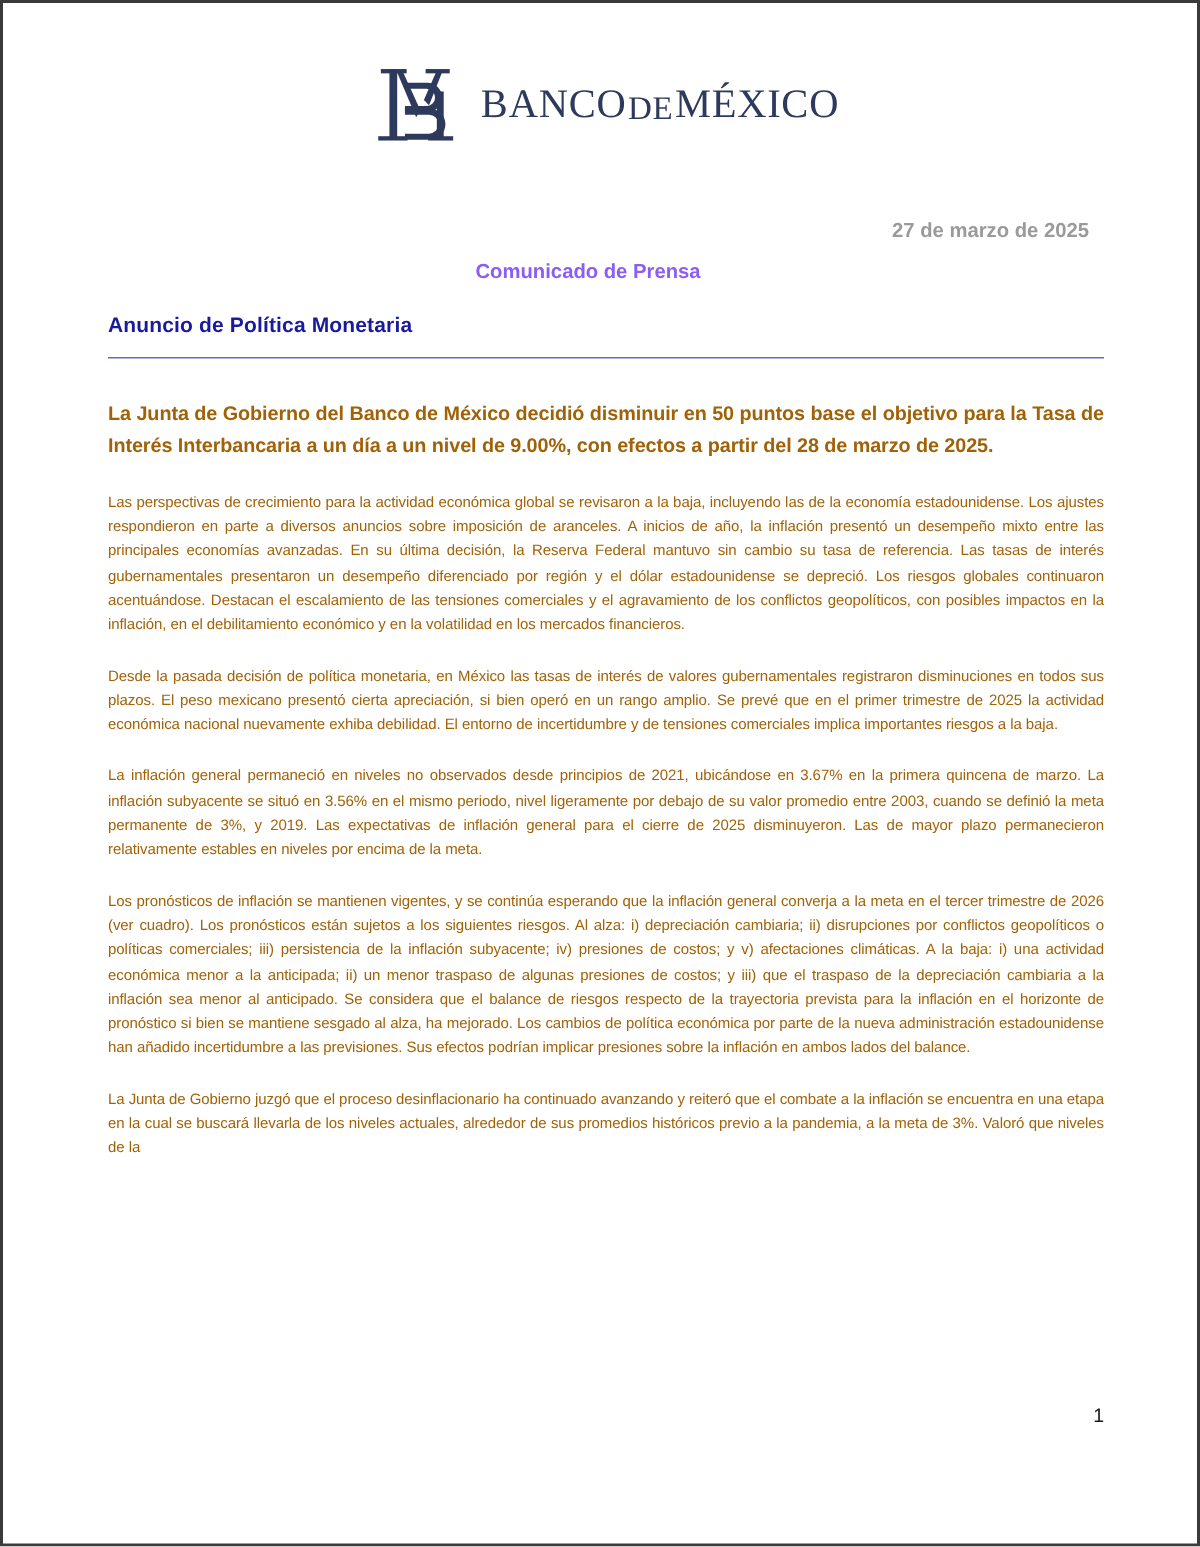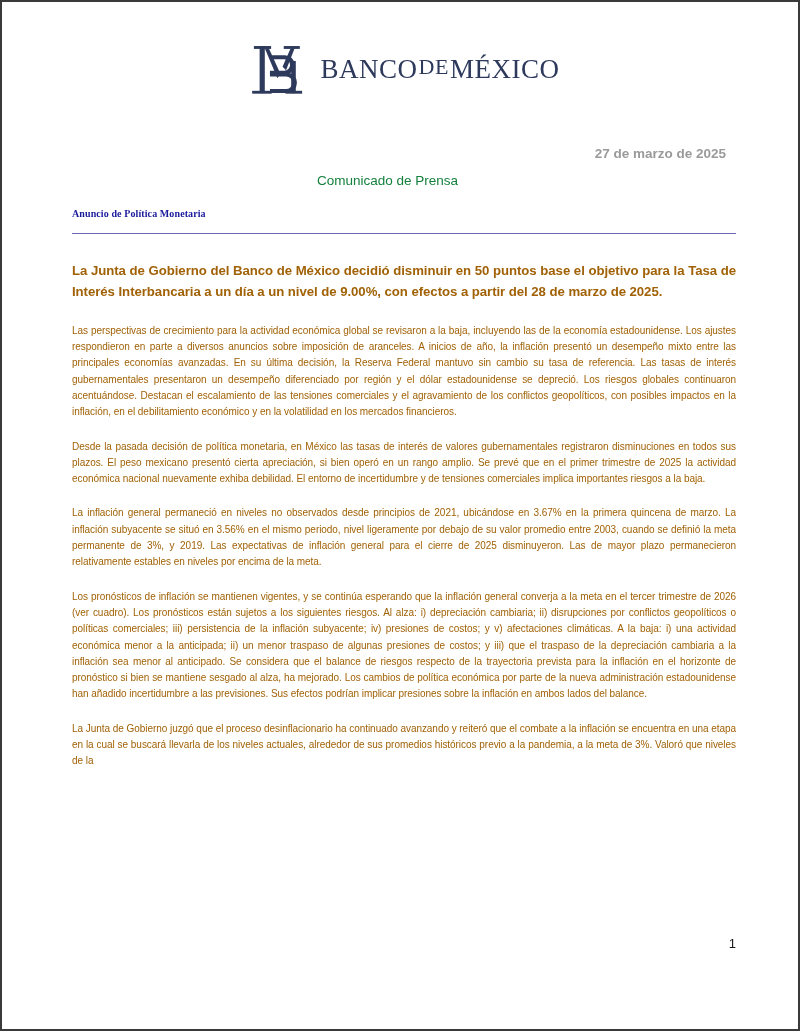--- a/index.html
+++ b/index.html
@@ -41,50 +41,49 @@
     flex: 0 0 auto;
     display: block;
   }
   .logo-wordmark {
     font-family: "Liberation Serif", serif;
     font-size: 27px;
     letter-spacing: 0.5px;
     color: #2e3a5c;
     white-space: nowrap;
     display: flex;
-    align-items: flex-start;
+    align-items: flex-end;
   }
   .logo-wordmark .big { font-size: 27px; }
   .logo-wordmark .small { font-size: 22px; padding: 0 1px; }
 
   
   .date-line {
     text-align: right;
     font-size: 13.5px;
     font-weight: bold;
     color: #9a9a9a;
     margin-top: 38px;
     padding-right: 10px;
   }
   .kicker {
     font-size: 13.5px;
-    font-weight: normal;
-    color: #15803d;
+    font-weight: bold;
+    color: #8b5cf6;
     margin-top: 12px;
     padding-left: 245px;
   }
 
   
   .doc-title {
-    font-size: 10px;
+    font-size: 14px;
     font-weight: bold;
     color: #1a1a9c;
     margin-top: 20px;
     letter-spacing: 0.1px;
-    font-family: Liberation Serif, serif;
   }
   .rule {
     border: 0;
     border-top: 1px solid #6a6ab4;
     margin: 14px 0 0 0;
   }
 
   
   .body-copy {
     margin-top: 26px;

